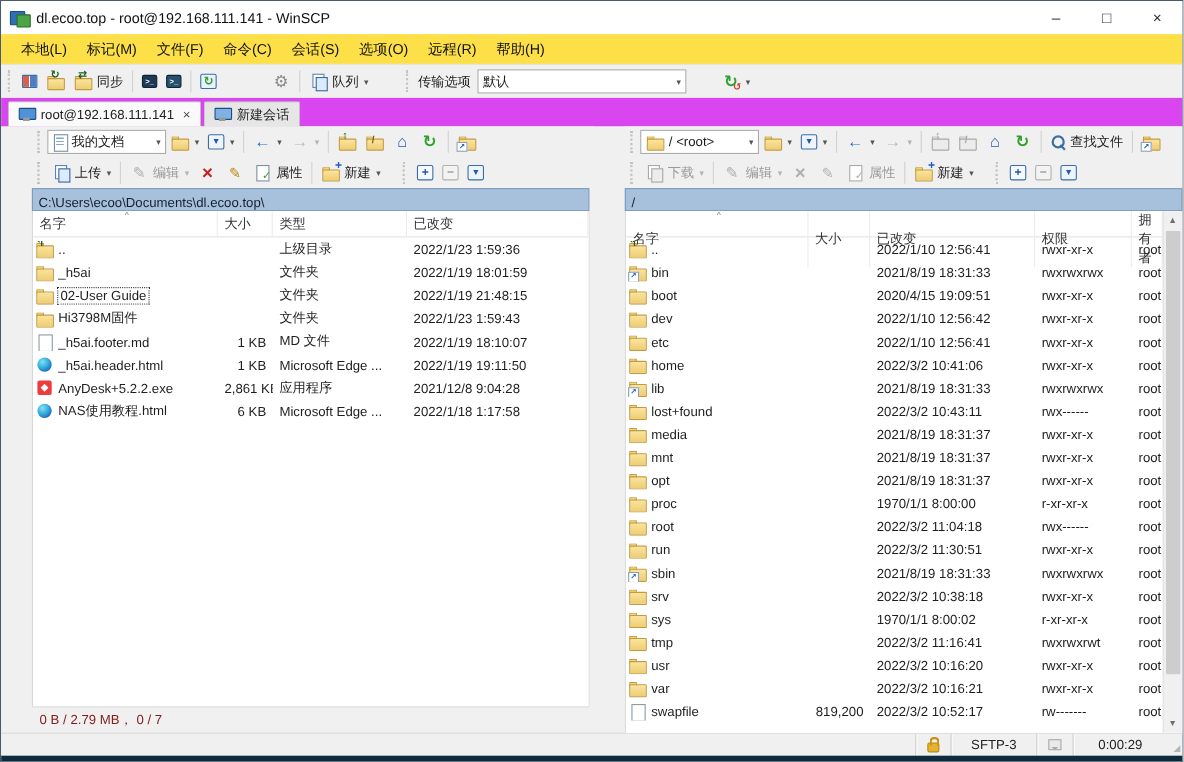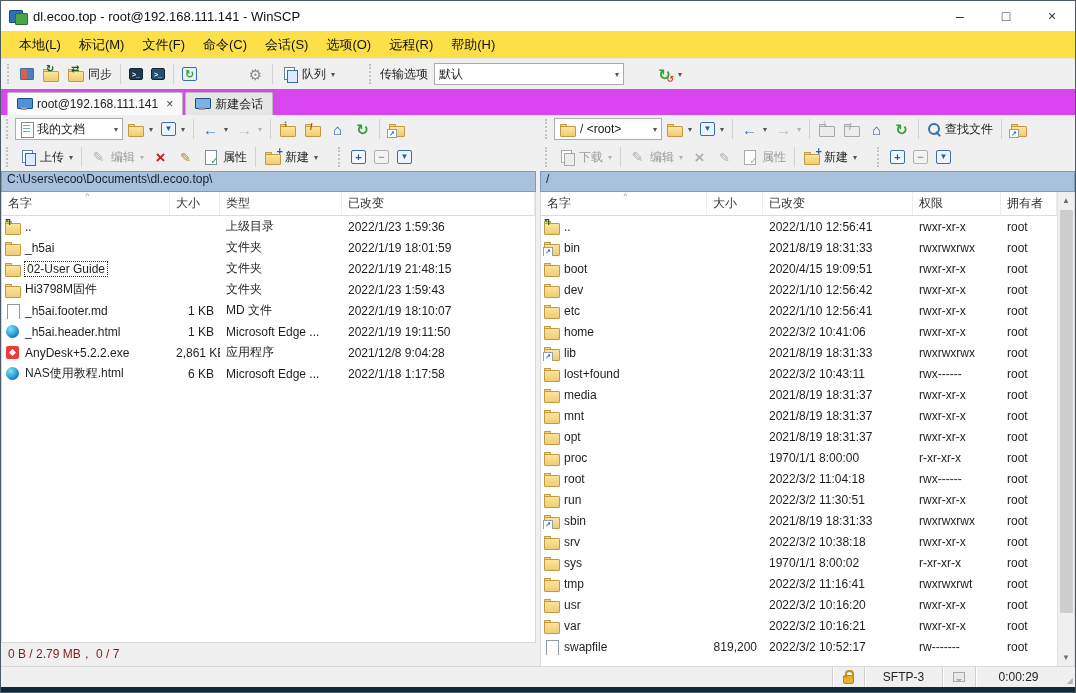--- a/index.html
+++ b/index.html
@@ -91,24 +91,24 @@
   .tab { height:23px; display:flex; align-items:center; gap:6px; padding:0 9px; font-size:12px; border:1px solid #b9b9b9; border-bottom:none; border-radius:2px 2px 0 0; background:#e6e6e6; color:#222; }
   .tab.active { background:#fafafa; }
   .tabclose { font-size:12px; color:#444; margin-left:2px; }
   .monitor { width:14px; height:12px; position:relative; }
   .monitor::before { content:""; position:absolute; left:0; top:0; width:14px; height:9px; background:#4f92d8; border:1px solid #1e4e80; border-radius:1px; }
   .monitor::after { content:""; position:absolute; left:4px; top:9px; width:6px; height:3px; background:#9a9a9a; }
   .monitor.new::before { background:#7fb2e2; }
 
   
   .main { flex:1 1 auto; display:flex; min-height:0; background:#f0f0f0; }
-  .panel { width:536px; display:flex; flex-direction:column; min-height:0; }
+  .panel { width:536px; display:flex; flex-direction:column; min-height:0;padding-left:28px; }
   .splitter { width:4px; background:#f0f0f0; flex:0 0 auto; }
   .ptool { height:28px; background:#f0f0f0; display:flex; align-items:center; padding:0 3px; flex:0 0 auto; }
-  .addressbar { height:21px; background:#a7c1dc; border:1px solid #7d9cbd; display:flex; align-items:flex-start; padding:0 5px; font-size:12px; color:#14202e; flex:0 0 auto; }
+  .addressbar { height:21px; background:#a7c1dc; border:1px solid #7d9cbd; display:flex; align-items:flex-end; padding:0 5px; font-size:12px; color:#14202e; flex:0 0 auto; }
 
   .listwrap { flex:1 1 auto; display:flex; flex-direction:column; background:#fff; position:relative; min-height:0; border-left:1px solid #d8d8d8; border-right:1px solid #d8d8d8; }
   .lhead { height:24px; display:grid; align-items:center; border-bottom:1px solid #dcdcdc; background:#fff; flex:0 0 auto; color:#333; }
   .lhead > div { height:100%; display:flex; align-items:center; padding:0 6px; border-right:1px solid #ececec; position:relative; }
   .lhead .num { justify-content:flex-start; }
   .sortmark { position:absolute; top:-1px; left:50%; font-size:8px; color:#888; }
   .flist { flex:1 1 auto; overflow:hidden; background:#fff; }
   .frow { height:21px; display:grid; align-items:center; font-size:12px; color:#1e1e1e; }
   .frow > div { padding:0 6px; white-space:nowrap; overflow:hidden; }
   .frow .num { text-align:right; }

